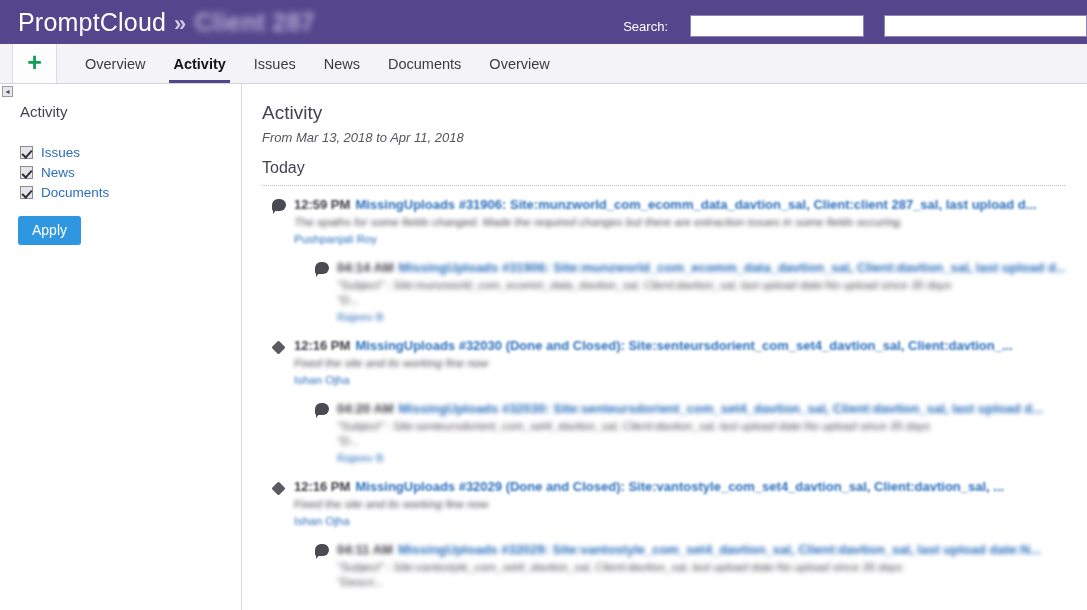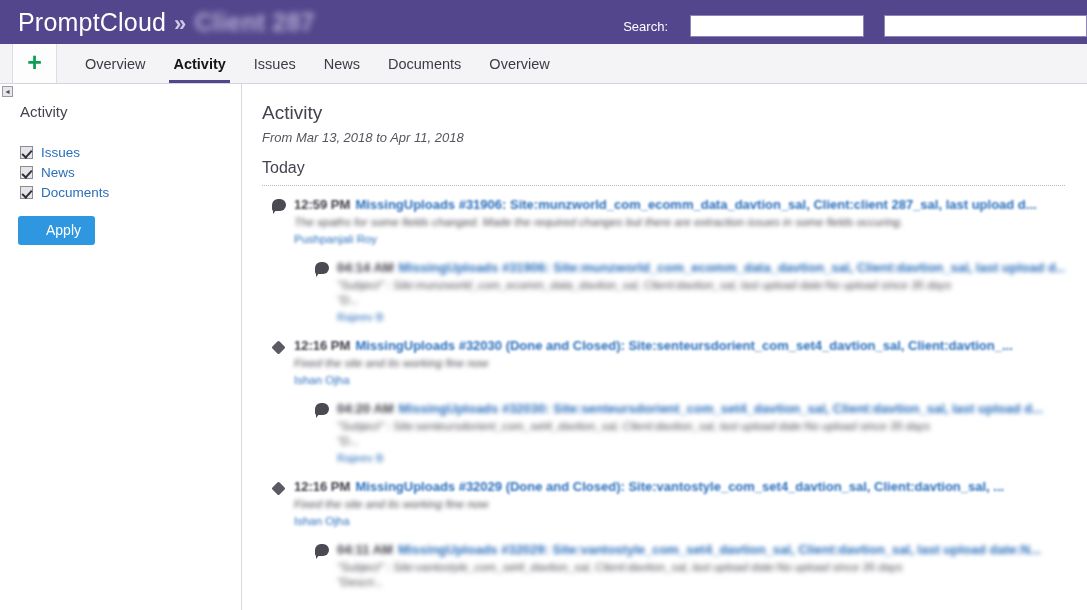--- a/index.html
+++ b/index.html
@@ -183,21 +183,21 @@
     cursor: pointer;
   }
   #apply-button {
     margin: 14px 0 0 18px;
     background: #2f96e0;
     color: #ffffff;
     border: none;
     border-radius: 3px;
     font-size: 14px;
     font-family: "Liberation Sans", sans-serif;
-    padding: 6px 14px 7px 28px;
+    padding: 6px 14px 7px 14px;
     cursor: pointer;
   }
 
   
   #main {
     flex: 1;
     padding: 18px 22px 0 20px;
     overflow: hidden;
     position: relative;
   }

